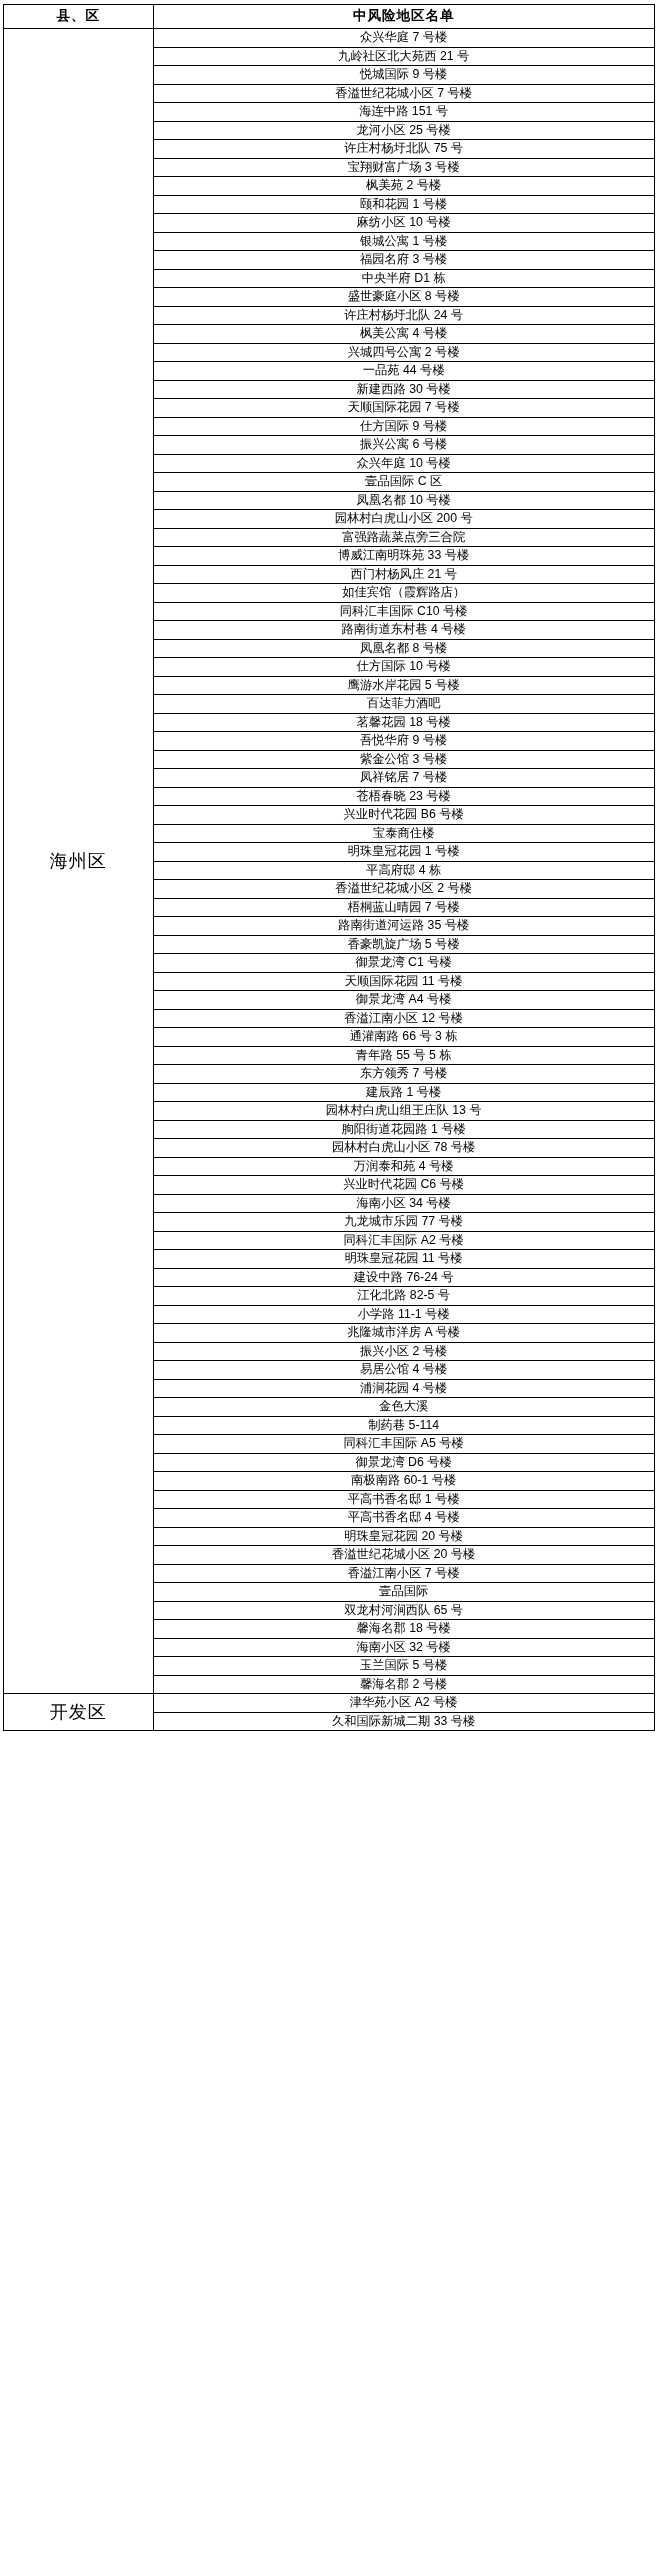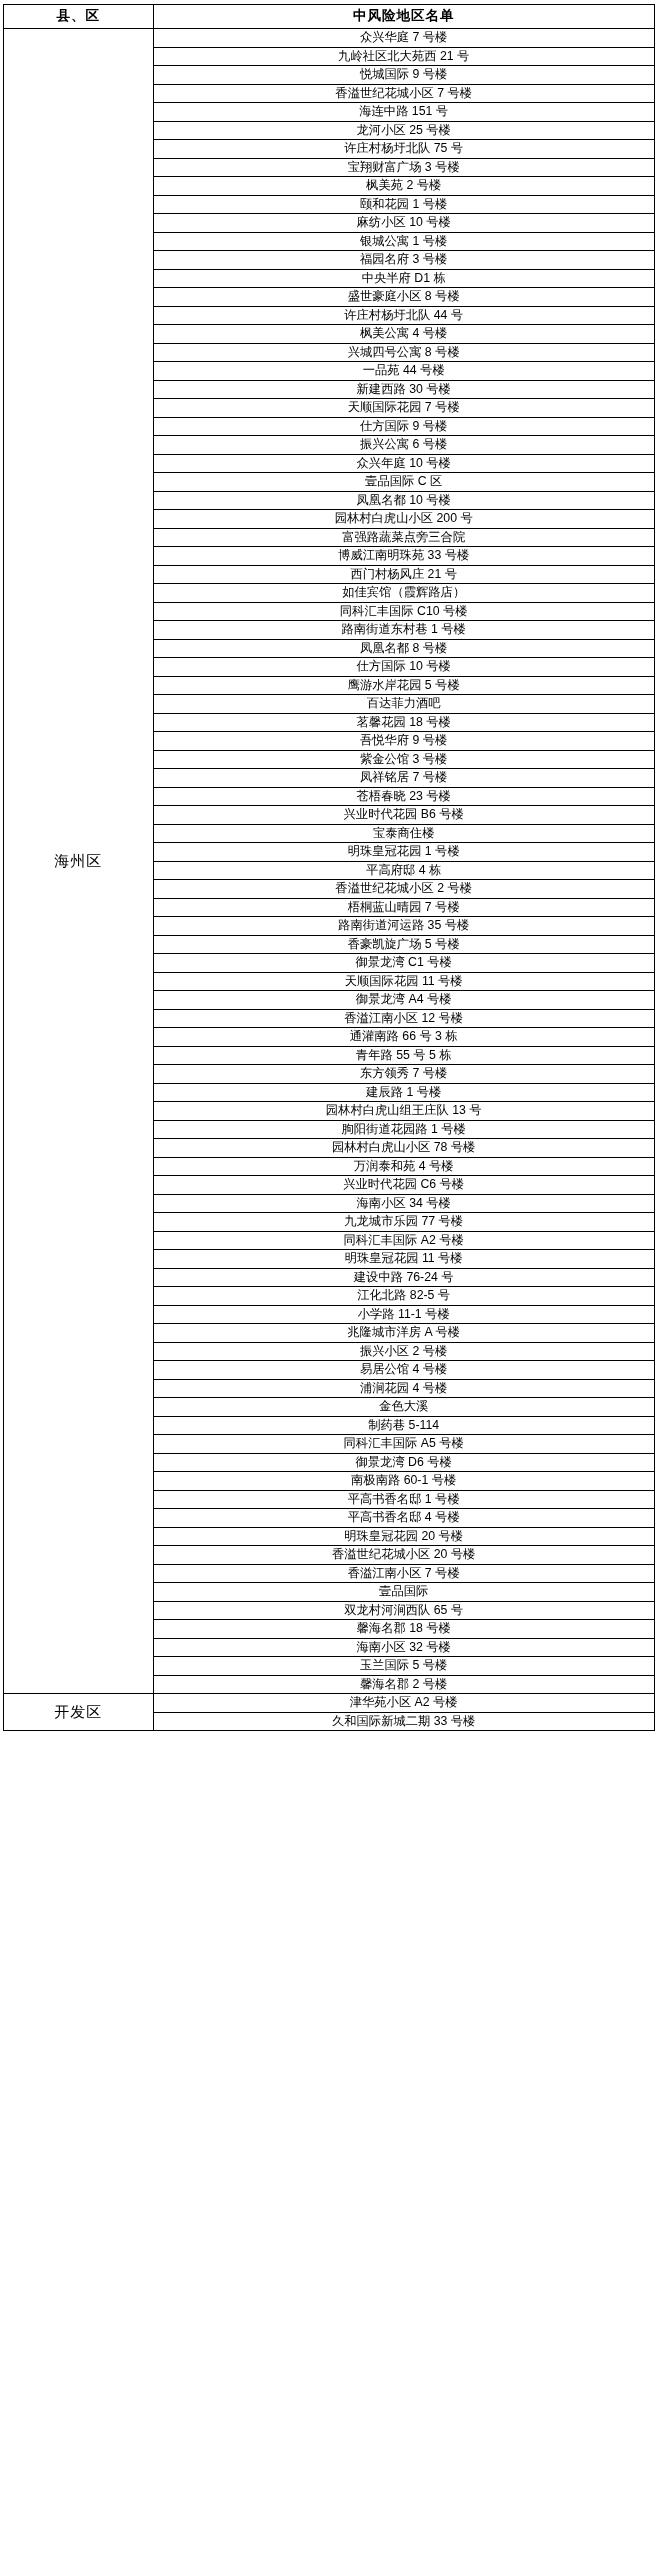--- a/index.html
+++ b/index.html
@@ -32,21 +32,21 @@
   }
   table.risk-table th {
     font-weight: bold;
     font-size: 13.6px;
     height: 23.6px;
     letter-spacing: 0.9px;
   }
   col.col-district { width: 150px; }
   col.col-area { width: 501px; }
   td.district-cell {
-    font-size: 15px;
+    font-size: 18px;
     letter-spacing: 0.9px;
   }
   td.area-cell {
     font-size: 12.3px;
     height: 17.5px;
     line-height: 17.5px;
     white-space: nowrap;
     overflow: hidden;
   }
 </style>
@@ -106,27 +106,27 @@
         <tr>
           <td class="area-cell">福园名府 3 号楼</td>
         </tr>
         <tr>
           <td class="area-cell">中央半府 D1 栋</td>
         </tr>
         <tr>
           <td class="area-cell">盛世豪庭小区 8 号楼</td>
         </tr>
         <tr>
-          <td class="area-cell">许庄村杨圩北队 44 号</td>
+          <td class="area-cell">许庄村杨圩北队 24 号</td>
         </tr>
         <tr>
           <td class="area-cell">枫美公寓 4 号楼</td>
         </tr>
         <tr>
-          <td class="area-cell">兴城四号公寓 8 号楼</td>
+          <td class="area-cell">兴城四号公寓 2 号楼</td>
         </tr>
         <tr>
           <td class="area-cell">一品苑 44 号楼</td>
         </tr>
         <tr>
           <td class="area-cell">新建西路 30 号楼</td>
         </tr>
         <tr>
           <td class="area-cell">天顺国际花园 7 号楼</td>
         </tr>
@@ -157,21 +157,21 @@
         <tr>
           <td class="area-cell">西门村杨风庄 21 号</td>
         </tr>
         <tr>
           <td class="area-cell">如佳宾馆（霞辉路店）</td>
         </tr>
         <tr>
           <td class="area-cell">同科汇丰国际 C10 号楼</td>
         </tr>
         <tr>
-          <td class="area-cell">路南街道东村巷 1 号楼</td>
+          <td class="area-cell">路南街道东村巷 4 号楼</td>
         </tr>
         <tr>
           <td class="area-cell">凤凰名都 8 号楼</td>
         </tr>
         <tr>
           <td class="area-cell">仕方国际 10 号楼</td>
         </tr>
         <tr>
           <td class="area-cell">鹰游水岸花园 5 号楼</td>
         </tr>

